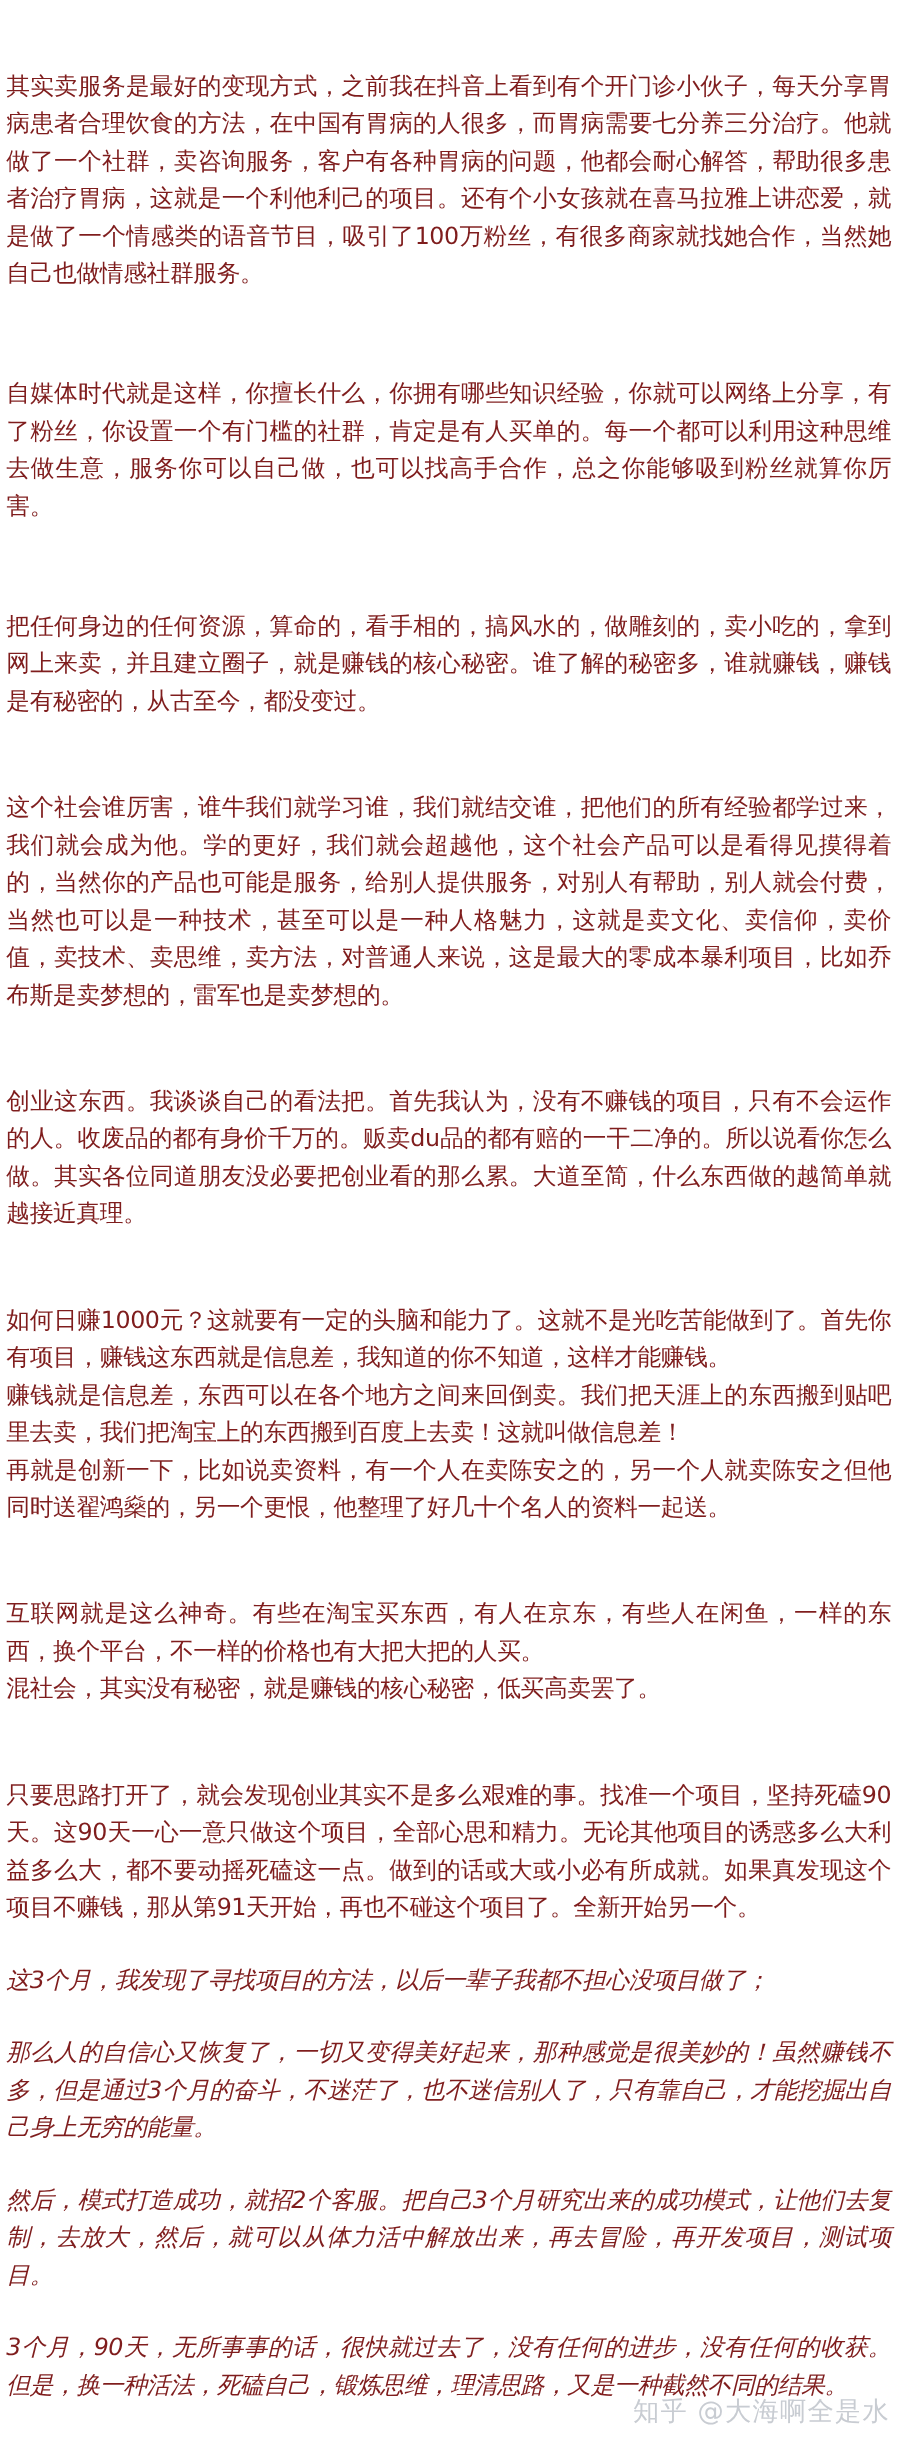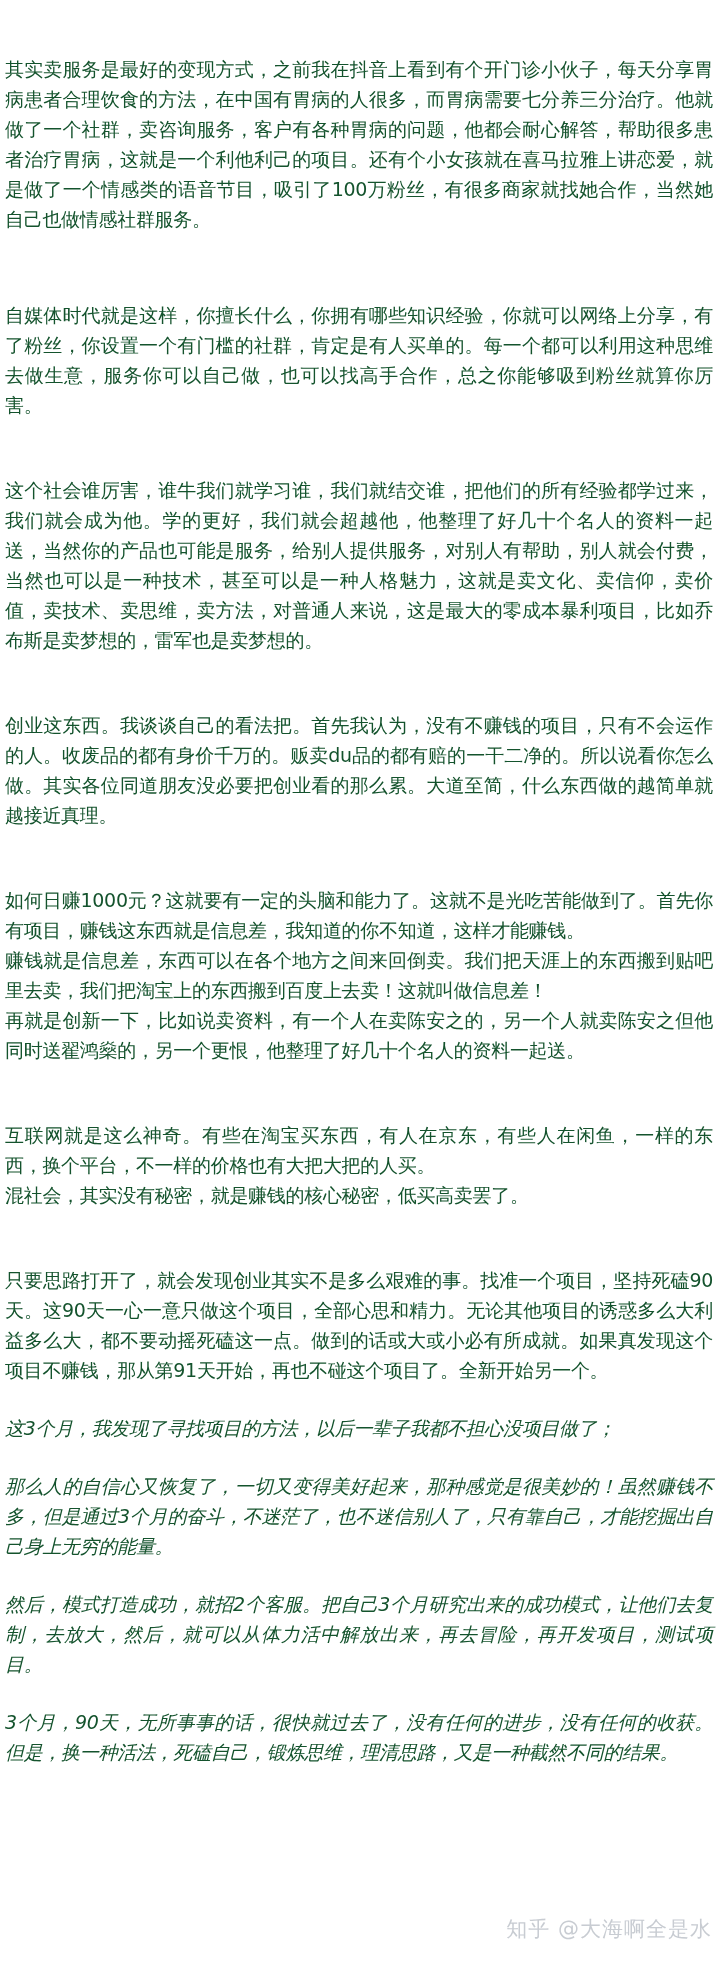--- a/index.html
+++ b/index.html
@@ -17,21 +17,21 @@
     font-family: "DejaVu Sans", sans-serif;
   }
   .article {
     box-sizing: border-box;
     padding: 54px 7px 0 5px;
   }
   .article p.para {
     margin: 0;
     font-size: 19px;
     line-height: 30px;
-    color: #14532d;
+    color: #7f1d1d;
     text-align: justify;
     letter-spacing: -0.3px;
     word-break: break-all;
   }
   .gap-first   { margin-top: 0 !important; }
   .gap-wide    { margin-top: 66px !important; }
   .gap-section { margin-top: 55px !important; }
   .gap-close   { margin-top: 28px !important; font-style: italic; }
   .gap-none    { margin-top: 0 !important; }
   .watermark {
@@ -45,21 +45,22 @@
     letter-spacing: 1px;
   }
 </style>
 </head>
 <body>
 
 <div class="page">
   <main class="article" id="article-body">
       <p class="para gap-first">其实卖服务是最好的变现方式，之前我在抖音上看到有个开门诊小伙子，每天分享胃病患者合理饮食的方法，在中国有胃病的人很多，而胃病需要七分养三分治疗。他就做了一个社群，卖咨询服务，客户有各种胃病的问题，他都会耐心解答，帮助很多患者治疗胃病，这就是一个利他利己的项目。还有个小女孩就在喜马拉雅上讲恋爱，就是做了一个情感类的语音节目，吸引了100万粉丝，有很多商家就找她合作，当然她自己也做情感社群服务。</p>
       <p class="para gap-wide">自媒体时代就是这样，你擅长什么，你拥有哪些知识经验，你就可以网络上分享，有了粉丝，你设置一个有门槛的社群，肯定是有人买单的。每一个都可以利用这种思维去做生意，服务你可以自己做，也可以找高手合作，总之你能够吸到粉丝就算你厉害。</p>
-      <p class="para gap-section">这个社会谁厉害，谁牛我们就学习谁，我们就结交谁，把他们的所有经验都学过来，我们就会成为他。学的更好，我们就会超越他，他整理了好几十个名人的资料一起送，当然你的产品也可能是服务，给别人提供服务，对别人有帮助，别人就会付费，当然也可以是一种技术，甚至可以是一种人格魅力，这就是卖文化、卖信仰，卖价值，卖技术、卖思维，卖方法，对普通人来说，这是最大的零成本暴利项目，比如乔布斯是卖梦想的，雷军也是卖梦想的。</p>
+      <p class="para gap-wide">把任何身边的任何资源，算命的，看手相的，搞风水的，做雕刻的，卖小吃的，拿到网上来卖，并且建立圈子，就是赚钱的核心秘密。谁了解的秘密多，谁就赚钱，赚钱是有秘密的，从古至今，都没变过。</p>
+      <p class="para gap-section">这个社会谁厉害，谁牛我们就学习谁，我们就结交谁，把他们的所有经验都学过来，我们就会成为他。学的更好，我们就会超越他，这个社会产品可以是看得见摸得着的，当然你的产品也可能是服务，给别人提供服务，对别人有帮助，别人就会付费，当然也可以是一种技术，甚至可以是一种人格魅力，这就是卖文化、卖信仰，卖价值，卖技术、卖思维，卖方法，对普通人来说，这是最大的零成本暴利项目，比如乔布斯是卖梦想的，雷军也是卖梦想的。</p>
       <p class="para gap-section">创业这东西。我谈谈自己的看法把。首先我认为，没有不赚钱的项目，只有不会运作的人。收废品的都有身价千万的。贩卖du品的都有赔的一干二净的。所以说看你怎么做。其实各位同道朋友没必要把创业看的那么累。大道至简，什么东西做的越简单就越接近真理。</p>
       <p class="para gap-section">如何日赚1000元？这就要有一定的头脑和能力了。这就不是光吃苦能做到了。首先你有项目，赚钱这东西就是信息差，我知道的你不知道，这样才能赚钱。</p>
       <p class="para gap-none">赚钱就是信息差，东西可以在各个地方之间来回倒卖。我们把天涯上的东西搬到贴吧里去卖，我们把淘宝上的东西搬到百度上去卖！这就叫做信息差！</p>
       <p class="para gap-none">再就是创新一下，比如说卖资料，有一个人在卖陈安之的，另一个人就卖陈安之但他同时送翟鸿燊的，另一个更恨，他整理了好几十个名人的资料一起送。</p>
       <p class="para gap-section">互联网就是这么神奇。有些在淘宝买东西，有人在京东，有些人在闲鱼，一样的东西，换个平台，不一样的价格也有大把大把的人买。</p>
       <p class="para gap-none">混社会，其实没有秘密，就是赚钱的核心秘密，低买高卖罢了。</p>
       <p class="para gap-section">只要思路打开了，就会发现创业其实不是多么艰难的事。找准一个项目，坚持死磕90天。这90天一心一意只做这个项目，全部心思和精力。无论其他项目的诱惑多么大利益多么大，都不要动摇死磕这一点。做到的话或大或小必有所成就。如果真发现这个项目不赚钱，那从第91天开始，再也不碰这个项目了。全新开始另一个。</p>
       <p class="para gap-close">这3个月，我发现了寻找项目的方法，以后一辈子我都不担心没项目做了；</p>
       <p class="para gap-close">那么人的自信心又恢复了，一切又变得美好起来，那种感觉是很美妙的！虽然赚钱不多，但是通过3个月的奋斗，不迷茫了，也不迷信别人了，只有靠自己，才能挖掘出自己身上无穷的能量。</p>
       <p class="para gap-close">然后，模式打造成功，就招2个客服。把自己3个月研究出来的成功模式，让他们去复制，去放大，然后，就可以从体力活中解放出来，再去冒险，再开发项目，测试项目。</p>

